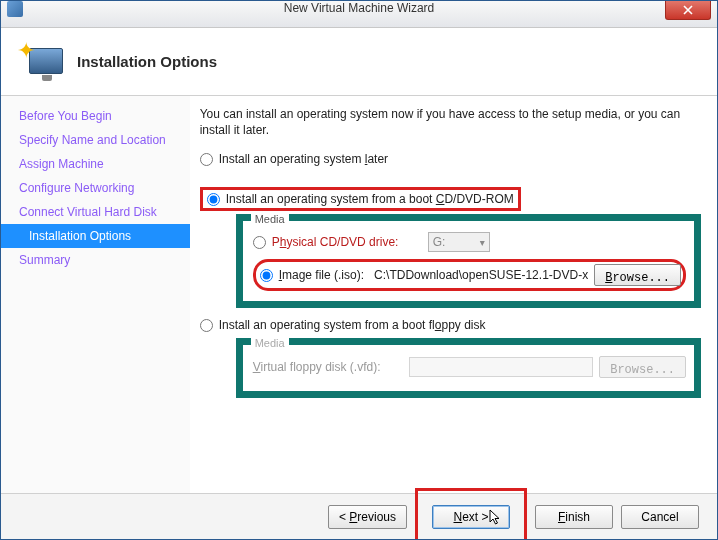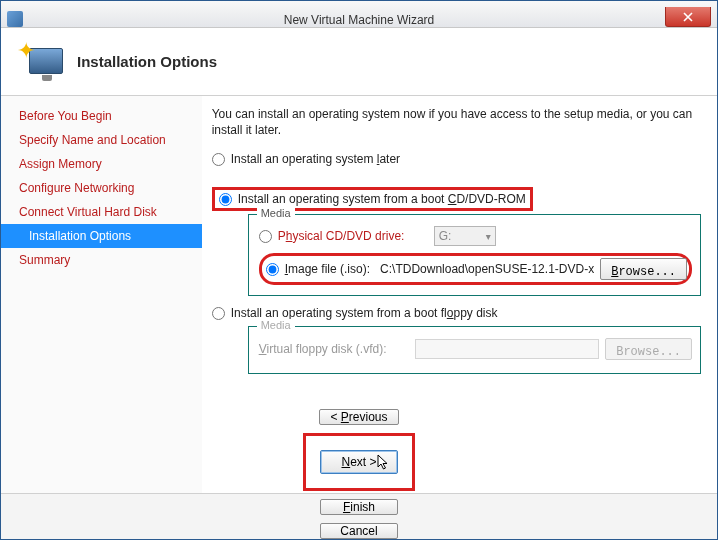--- a/index.html
+++ b/index.html
@@ -10,21 +10,21 @@
     width: 718px;
     height: 540px;
     overflow: hidden;
     border: 1px solid #2a5a8f;
   }
   .titlebar {
     height: 27px;
     background: linear-gradient(to bottom, #f8f8f8, #e4e6ea);
     border-bottom: 1px solid #c8c8c8;
     display: flex;
-    align-items: flex-end;
+    align-items: flex-start;
     position: relative;
   }
   .titlebar .app-icon {
     width: 16px; height: 16px; margin-left: 6px;
     background: linear-gradient(135deg,#6aa0d8,#3a6fa8);
     border-radius: 2px;
   }
   .titlebar .title {
     position: absolute; left: 0; right: 0; text-align: center;
     font-size: 12px; color: #333;
@@ -75,21 +75,21 @@
   }
   .sidebar {
     width: 203px;
     background: #fafafa;
     padding: 8px 0;
     border-right: 0;
   }
   .sidebar .step {
     padding: 4px 10px 4px 18px;
     font-size: 12px;
-    color: #b91c1c;
+    color: #8b5cf6;
     cursor: pointer;
     line-height: 16px;
   }
   .sidebar .step.active {
     background: #1e90ff;
     color: #fff;
     padding-left: 28px;
   }
   .content {
     flex: 1;
@@ -100,21 +100,21 @@
   .intro { margin-bottom: 12px; line-height: 1.35; }
   .opt-row {
     display: flex; align-items: flex-end; gap: 6px;
     padding: 2px 0 3px 0;
   }
   .opt-row .rlabel { cursor: default; }
   .opt-row input[type=radio] { margin: 0; }
   .sublabel { color: #b91c1c; }
   .disabled { color: #9a9a9a; }
   .fieldset {
-    border: 1px solid #0f766e;
+    border: 7px solid #0f766e;
     margin: 3px 0 8px 36px;
     padding: 8px 8px 10px 10px;
     position: relative;
   }
   .fieldset .legend {
     position: absolute; top: -8px; left: 8px;
     background: #fff; padding: 0 4px; font-size: 11px; color: #555;
   }
   .fieldset .legend.disabled { color: #aaa; }
   .media-row {
@@ -155,21 +155,20 @@
     border: 3px solid #d92020;
     padding: 2px 2px 2px 4px;
     display: flex; align-items: center; gap: 6px;
   }
   .footer {
     border-top: 1px solid #d0d0d0;
     height: 46px;
     display: flex; align-items: center; justify-content: flex-end;
     padding: 0 18px; gap: 8px;
     background: #f4f4f4;
-    flex-direction: column;
   }
   .footer button {
     height: 24px; min-width: 78px;
     border: 1px solid #8a8a8a; border-radius: 2px;
     background: linear-gradient(to bottom,#fdfdfd,#e6e6e6);
     font-size: 12px; cursor: pointer; padding: 0 10px;
     font-family: inherit;
   }
   .next-wrap {
     border: 3px solid #d92020; padding: 14px;
@@ -204,21 +203,21 @@
     <div class="star">✦</div>
   </div>
   <h1>Installation Options</h1>
 </div>
 
 <div class="body">
 
   <div class="sidebar">
     <div class="step">Before You Begin</div>
     <div class="step">Specify Name and Location</div>
-    <div class="step">Assign Memory</div>
+    <div class="step">Assign Machine</div>
     <div class="step">Configure Networking</div>
     <div class="step">Connect Virtual Hard Disk</div>
     <div class="step active">Installation Options</div>
     <div class="step">Summary</div>
   </div>
 
   <div class="content">
     <p class="intro">You can install an operating system now if you have access to the setup media, or you can install it later.</p>
 
     <div class="opt-row">

